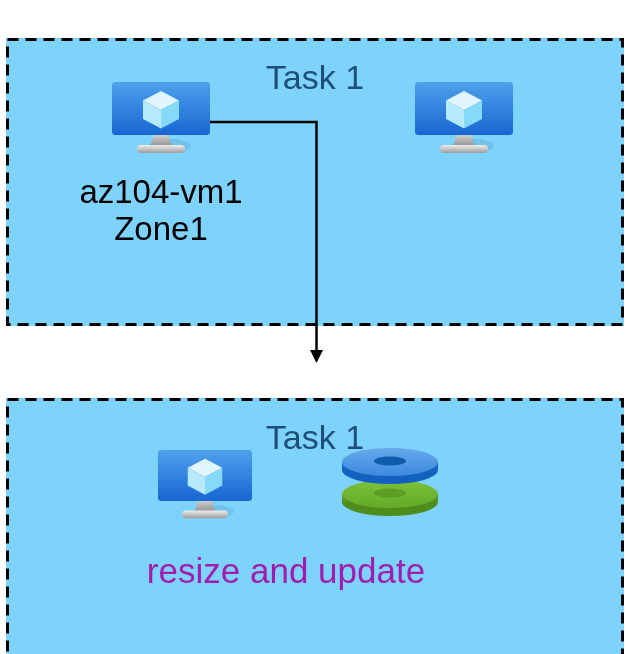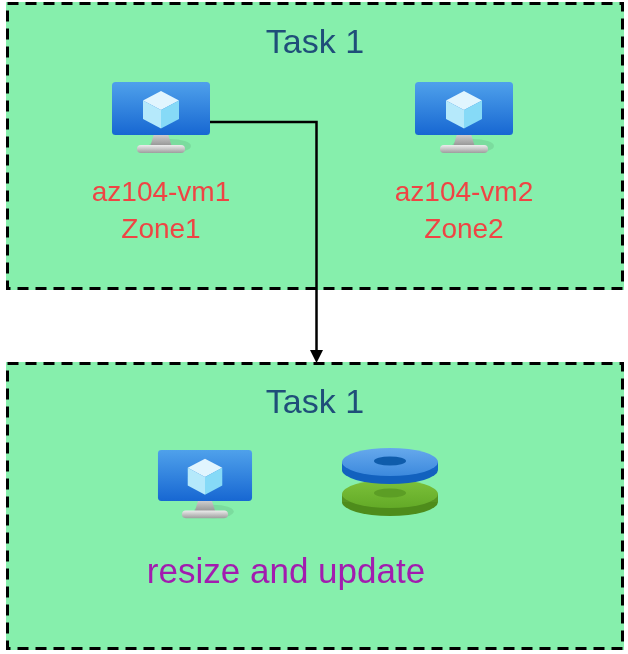--- a/index.html
+++ b/index.html
@@ -8,41 +8,42 @@
     width: 628px;
     height: 654px;
     background: #ffffff;
     font-family: "Liberation Sans", "DejaVu Sans", sans-serif;
     overflow: hidden;
   }
   .task-box {
     position: absolute;
     width: 618px;
     height: 288px;
-    background: #86efac;
+    background: #7dd3fc;
     box-sizing: border-box;
+    margin-top: 36px;
   }
   .box-border { position: absolute; left: 0; top: 0; width: 618px; height: 288px; display: block; }
   .task-title {
     position: absolute;
     left: 0; right: 0;
     top: 20px;
     text-align: center;
     font-size: 34px;
     line-height: 38px;
     color: #1F4E79;
   }
   .abs { position: absolute; }
   .vm-label {
     position: absolute;
     width: 220px;
     text-align: center;
-    font-size: 28px;
+    font-size: 33px;
     line-height: 37px;
-    color: #ef4444;
+    color: #000000;
     white-space: nowrap;
   }
   .caption {
     position: absolute;
     left: 96px;
     top: 551px;
     width: 380px;
     text-align: center;
     font-size: 35px;
     color: #a21caf;
@@ -112,24 +113,20 @@
     <rect x="1" y="0" width="98" height="53" rx="3.5" fill="url(#gScreen)"></rect>
     <polygon points="50,9 68,18.5 50,28 32,18.5" fill="#E1F5FE"></polygon>
     <polygon points="32,18.5 50,28 50,46.5 32,37" fill="#B5E9FB"></polygon>
     <polygon points="68,18.5 50,28 50,46.5 68,37" fill="#86DAF7"></polygon>
   </svg>
 
   <div class="vm-label" style="left:51px; top:173px;">
     <div>az104-vm1</div>
     <div>Zone1</div>
   </div>
-  <div class="vm-label" style="left:354px; top:173px;">
-    <div>az104-vm2</div>
-    <div>Zone2</div>
-  </div>
 
   <svg class="abs" style="left:157px; top:450px;" width="96" height="73" viewBox="0 0 100 76">
     <ellipse cx="59" cy="64" rx="21" ry="7" fill="#000000" opacity="0.08"></ellipse>
     <polygon points="43,52 57,52 61,65 39,65" fill="url(#gNeck)"></polygon>
     <rect x="26" y="63" width="48" height="8" rx="4" fill="url(#gBase)"></rect>
     <rect x="1" y="0" width="98" height="53" rx="3.5" fill="url(#gScreen)"></rect>
     <polygon points="50,9 68,18.5 50,28 32,18.5" fill="#E1F5FE"></polygon>
     <polygon points="32,18.5 50,28 50,46.5 32,37" fill="#B5E9FB"></polygon>
     <polygon points="68,18.5 50,28 50,46.5 68,37" fill="#86DAF7"></polygon>
   </svg>

